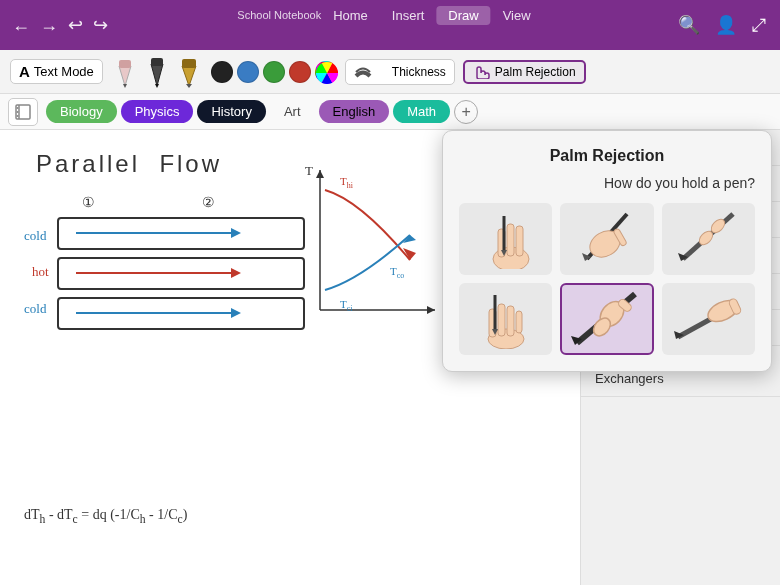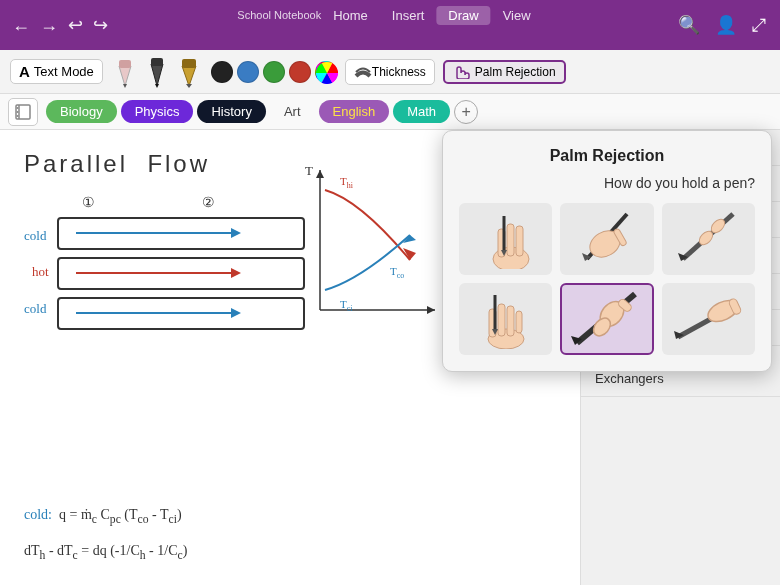--- a/index.html
+++ b/index.html
@@ -111,21 +111,21 @@
     .color-swatch {
       width: 22px;
       height: 22px;
       border-radius: 50%;
       cursor: pointer;
       border: 1px solid rgba(0,0,0,0.15);
     }
     .thickness-btn {
       display: flex;
       align-items: center;
-      gap: 0;
+      gap: 20px;
       border: 1px solid #ccc;
       border-radius: 5px;
       padding: 3px 8px;
       background: white;
       font-size: 12px;
       cursor: pointer;
     }
     .palm-rejection-btn {
       display: flex;
       align-items: center;
@@ -153,21 +153,21 @@
     .nb-tab {
       padding: 4px 14px;
       border-radius: 14px;
       font-size: 13px;
       cursor: pointer;
       color: #444;
     }
     .nb-tab.active-biology { background: #5cb85c; color: white; }
     .nb-tab.active-physics { background: #6d28d9; color: white; }
     .nb-tab.active-history { background: #0f172a; color: white; }
-    .nb-tab.active-english { background: #9b59b6; color: #fde047; }
+    .nb-tab.active-english { background: #9b59b6; color: #000000; }
     .nb-tab.active-math { background: #1abc9c; color: white; }
     .nb-tab-add {
       width: 24px;
       height: 24px;
       border-radius: 50%;
       border: 1px solid #aaa;
       display: flex;
       align-items: center;
       justify-content: center;
       font-size: 16px;
@@ -401,21 +401,21 @@
   <div class="nb-tab">Art</div>
   <div class="nb-tab active-english">English</div>
   <div class="nb-tab active-math">Math</div>
   <div class="nb-tab-add">+</div>
 </div>
 
 <div id="main">
 
   <div id="notes-canvas">
 
-    <div class="hw-title" style="font-size:24px; letter-spacing:3px; margin-bottom:8px;">Parallel&nbsp;&nbsp;Flow</div>
+    <div class="hw-title" style="font-size:24px; letter-spacing:3px; margin-bottom:8px;margin-left:12px;">Parallel&nbsp;&nbsp;Flow</div>
 
     <div style="position:relative; width:380px; height:150px; margin-bottom:8px;">
 
       <span style="position:absolute; left:58px; top:8px; font-family:'Comic Sans MS',cursive; font-size:14px; color:#333;">①</span>
       <span style="position:absolute; left:178px; top:8px; font-family:'Comic Sans MS',cursive; font-size:14px; color:#333;">②</span>
 
       <span style="position:absolute; left:0; top:42px; font-family:'Comic Sans MS',cursive; font-size:13px; color:#2980b9;">cold</span>
       <span style="position:absolute; left:8px; top:78px; font-family:'Comic Sans MS',cursive; font-size:13px; color:#c0392b;">hot</span>
       <span style="position:absolute; left:0; top:115px; font-family:'Comic Sans MS',cursive; font-size:13px; color:#2980b9;">cold</span>
 
@@ -459,24 +459,20 @@
         <text x="90" y="115" font-family="Comic Sans MS, cursive" font-size="11" fill="#2980b9">T<tspan dy="3" font-size="8">co</tspan></text>
 
         <polygon points="135,150 127,146 127,154" fill="#333"></polygon>
         <polygon points="20,10 16,18 24,18" fill="#333"></polygon>
       </svg>
     </div>
 
     <div style="margin-top: 165px;">
 
       <div style="font-family:'Comic Sans MS',cursive; font-size:14px; line-height:2.0; color:#333;">
-        <div>
-          <span class="eq-blue">cold:</span>&nbsp;
-          q = ṁ<sub>c</sub> C<sub>pc</sub> (T<sub>co</sub> - T<sub>ci</sub>)
-        </div>
         <div style="margin-top:6px;">
           dT<sub>h</sub> - dT<sub>c</sub> = dq (-1/C<sub>h</sub> - 1/C<sub>c</sub>)
         </div>
 
       </div>
     </div>
   </div>
 
   <div id="chapters-panel">
     <div class="chapter-item highlighted">Overall Heat Transfer Coe...</div>

